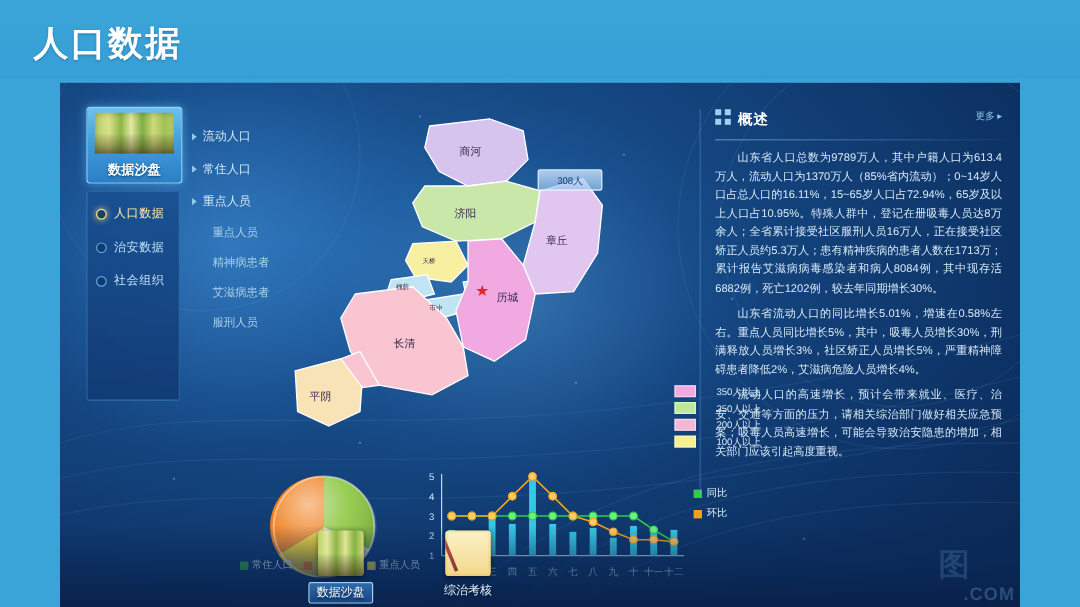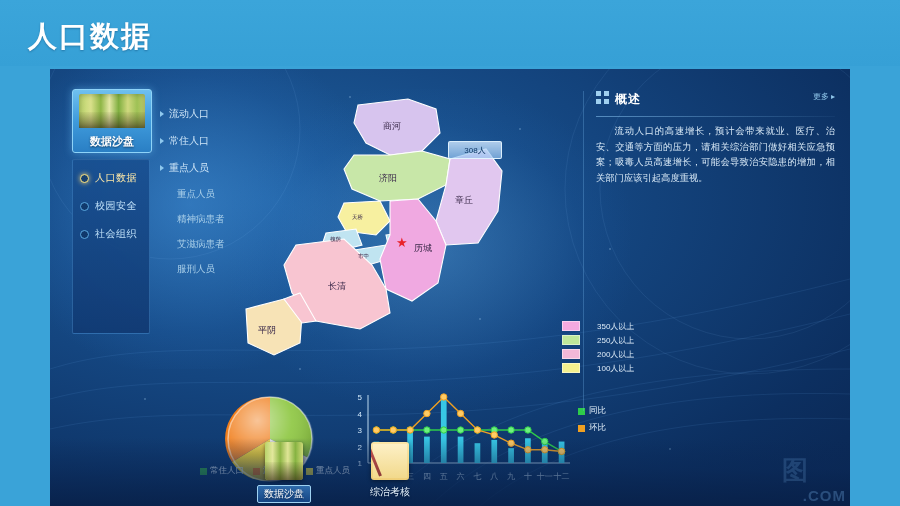--- a/index.html
+++ b/index.html
@@ -224,21 +224,21 @@
       <div id="sandbox-label">数据沙盘</div>
     </div>
 
     <div id="nav-panel">
       <div class="nav-item active">
         <span class="nav-dot"></span>
         <span class="nav-text">人口数据</span>
       </div>
       <div class="nav-item">
         <span class="nav-dot"></span>
-        <span class="nav-text">校园安全</span>
+        <span class="nav-text">治安数据</span>
       </div>
       <div class="nav-item">
         <span class="nav-dot"></span>
         <span class="nav-text">社会组织</span>
       </div>
     </div>
   </div>
 
   <div id="sub-menu">
     <div class="sub-top">
@@ -442,20 +442,22 @@
       <span id="ov-grid">
           <i></i>
           <i></i>
           <i></i>
           <i></i>
         </span>
       <span id="ov-title">概述</span>
       <span id="ov-more">更多 ▸</span>
     </div>
     <div id="ov-rule"></div>
+    <p class="ov-p">山东省人口总数为9789万人，其中户籍人口为613.4万人，流动人口为1370万人（85%省内流动）；0~14岁人口占总人口的16.11%，15~65岁人口占72.94%，65岁及以上人口占10.95%。特殊人群中，登记在册吸毒人员达8万余人；全省累计接受社区服刑人员16万人，正在接受社区矫正人员约5.3万人；患有精神疾病的患者人数在1713万；累计报告艾滋病病毒感染者和病人8084例，其中现存活6882例，死亡1202例，较去年同期增长30%。</p>
+    <p class="ov-p">山东省流动人口的同比增长5.01%，增速在0.58%左右。重点人员同比增长5%，其中，吸毒人员增长30%，刑满释放人员增长3%，社区矫正人员增长5%，严重精神障碍患者降低2%，艾滋病危险人员增长4%。</p>
     <p class="ov-p">流动人口的高速增长，预计会带来就业、医疗、治安、交通等方面的压力，请相关综治部门做好相关应急预案；吸毒人员高速增长，可能会导致治安隐患的增加，相关部门应该引起高度重视。</p>
   </div>
 
   <div id="dock">
     <div id="dock-inner">
       <div class="dock-item active">
         <div class="dock-ico ico-sandbox"></div>
         <div class="dock-tx">数据沙盘</div>
       </div>
       <div class="dock-item">

